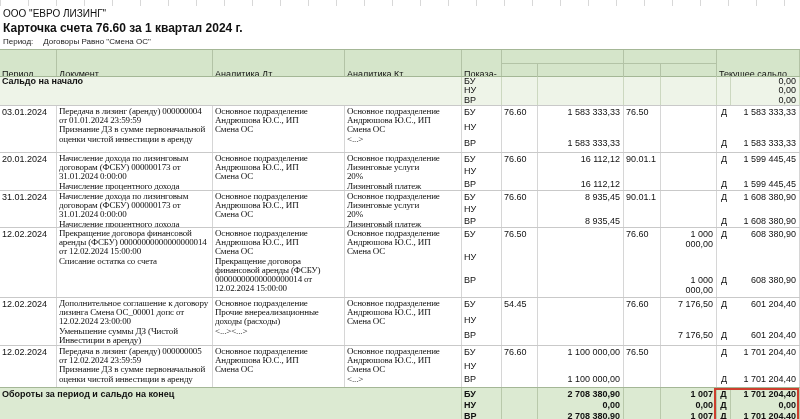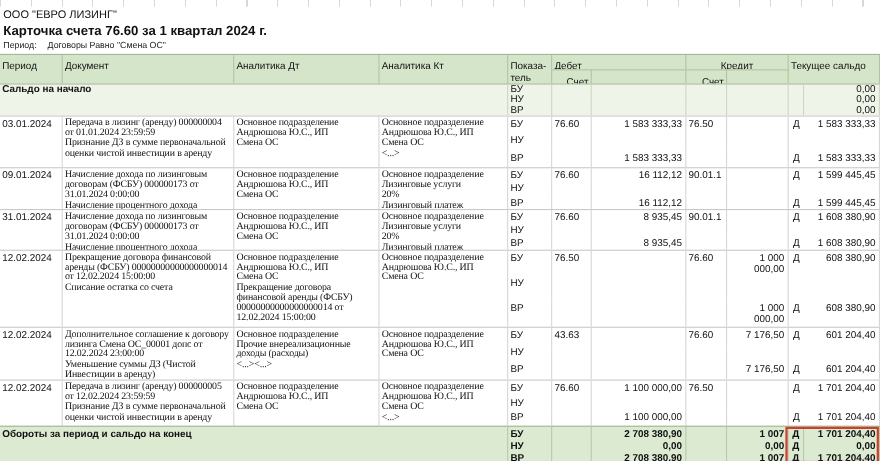--- a/index.html
+++ b/index.html
@@ -18,21 +18,21 @@
   .dcol{text-align:center;padding:0;border-right:none;}
   .c1{grid-column:1}.c2{grid-column:2}.c3{grid-column:3}.c4{grid-column:4}.c5{grid-column:5}
   .c6{grid-column:6}.c7{grid-column:7}.c8{grid-column:8}.c9{grid-column:9}.c10{grid-column:10}.c11{grid-column:11}
   .s1{grid-row:1}.s2{grid-row:2}.s3{grid-row:3}
   .tall{grid-row:1/4}
   .span4{grid-column:1/5;grid-row:1/4;font-weight:bold;}
   .c11{border-right:1px solid #d6d6d6;}
 
   
   .thead{grid-template-rows:13px 13px;background:#d5e5ca;border-top:1px solid #a4b796;border-bottom:1px solid #a4b796;}
-  .thead .c{border-right:1px solid #b3c3a6;padding-top:5px;}
+  .thead .c{border-right:1px solid #b3c3a6;padding-top:19px;}
   .h2r{grid-row:1/3;}
   .h-ind{white-space:pre-line;line-height:11px;}
   .h-deb{grid-column:6/8;grid-row:1;}
   .h-cred{grid-column:8/10;grid-row:1;text-align:center;}
   .h-sal{grid-column:10/12;grid-row:1/3;border-right:1px solid #b3c3a6;}
   .h-acc{grid-row:2;border-top:1px solid #b3c3a6;text-align:right;}
 
   
   .opening{height:28px;grid-template-rows:repeat(3,1fr);background:#eef4e8;}
   .opening .c{border-right:1px solid #ccd8c0;line-height:9.2px;}
@@ -142,21 +142,21 @@
       <div class="c c5 s3">ВР</div>
       <div class="c c6 s3"></div>
       <div class="c c7 s3 num">1 583 333,33</div>
       <div class="c c8 s3"></div>
       <div class="c c9 s3 num"></div>
       <div class="c c10 s3 dcol">Д</div>
       <div class="c c11 s3 num">1 583 333,33</div>
     </div>
 
     <div class="grid trow">
-      <div class="c c1 tall">09.01.2024</div>
+      <div class="c c1 tall">20.01.2024</div>
       <div class="c c2 tall ml">Начисление дохода по лизинговым
 договорам (ФСБУ) 000000173 от
 31.01.2024 0:00:00
 Начисление процентного дохода</div>
       <div class="c c3 tall ml">Основное подразделение
 Андрюшова Ю.С., ИП
 Смена ОС</div>
       <div class="c c4 tall ml">Основное подразделение
 Лизинговые услуги
 20%
@@ -277,21 +277,21 @@
 Инвестиции в аренду)</div>
       <div class="c c3 tall ml">Основное подразделение
 Прочие внереализационные
 доходы (расходы)
 &lt;...&gt;&lt;...&gt;</div>
       <div class="c c4 tall ml">Основное подразделение
 Андрюшова Ю.С., ИП
 Смена ОС</div>
 
       <div class="c c5 s1">БУ</div>
-      <div class="c c6 s1">43.63</div>
+      <div class="c c6 s1">54.45</div>
       <div class="c c7 s1 num"></div>
       <div class="c c8 s1">76.60</div>
       <div class="c c9 s1 num">7 176,50</div>
       <div class="c c10 s1 dcol">Д</div>
       <div class="c c11 s1 num">601 204,40</div>
 
       <div class="c c5 s2">НУ</div>
       <div class="c c6 s2"></div>
       <div class="c c7 s2 num"></div>
       <div class="c c8 s2"></div>

